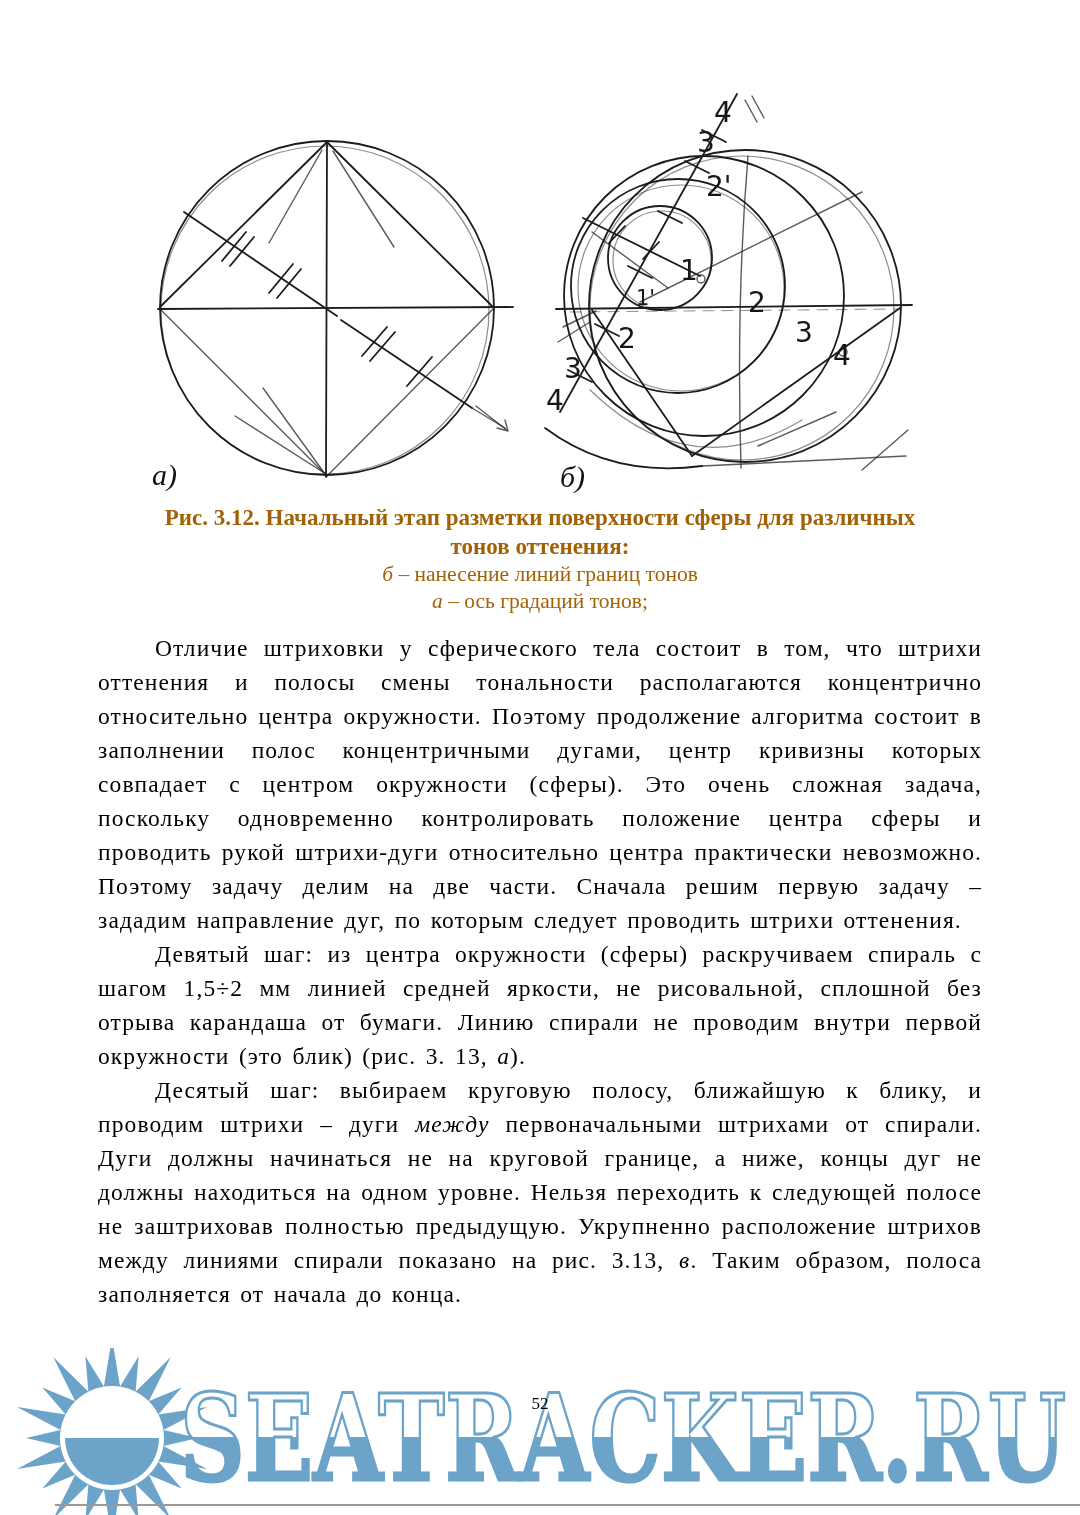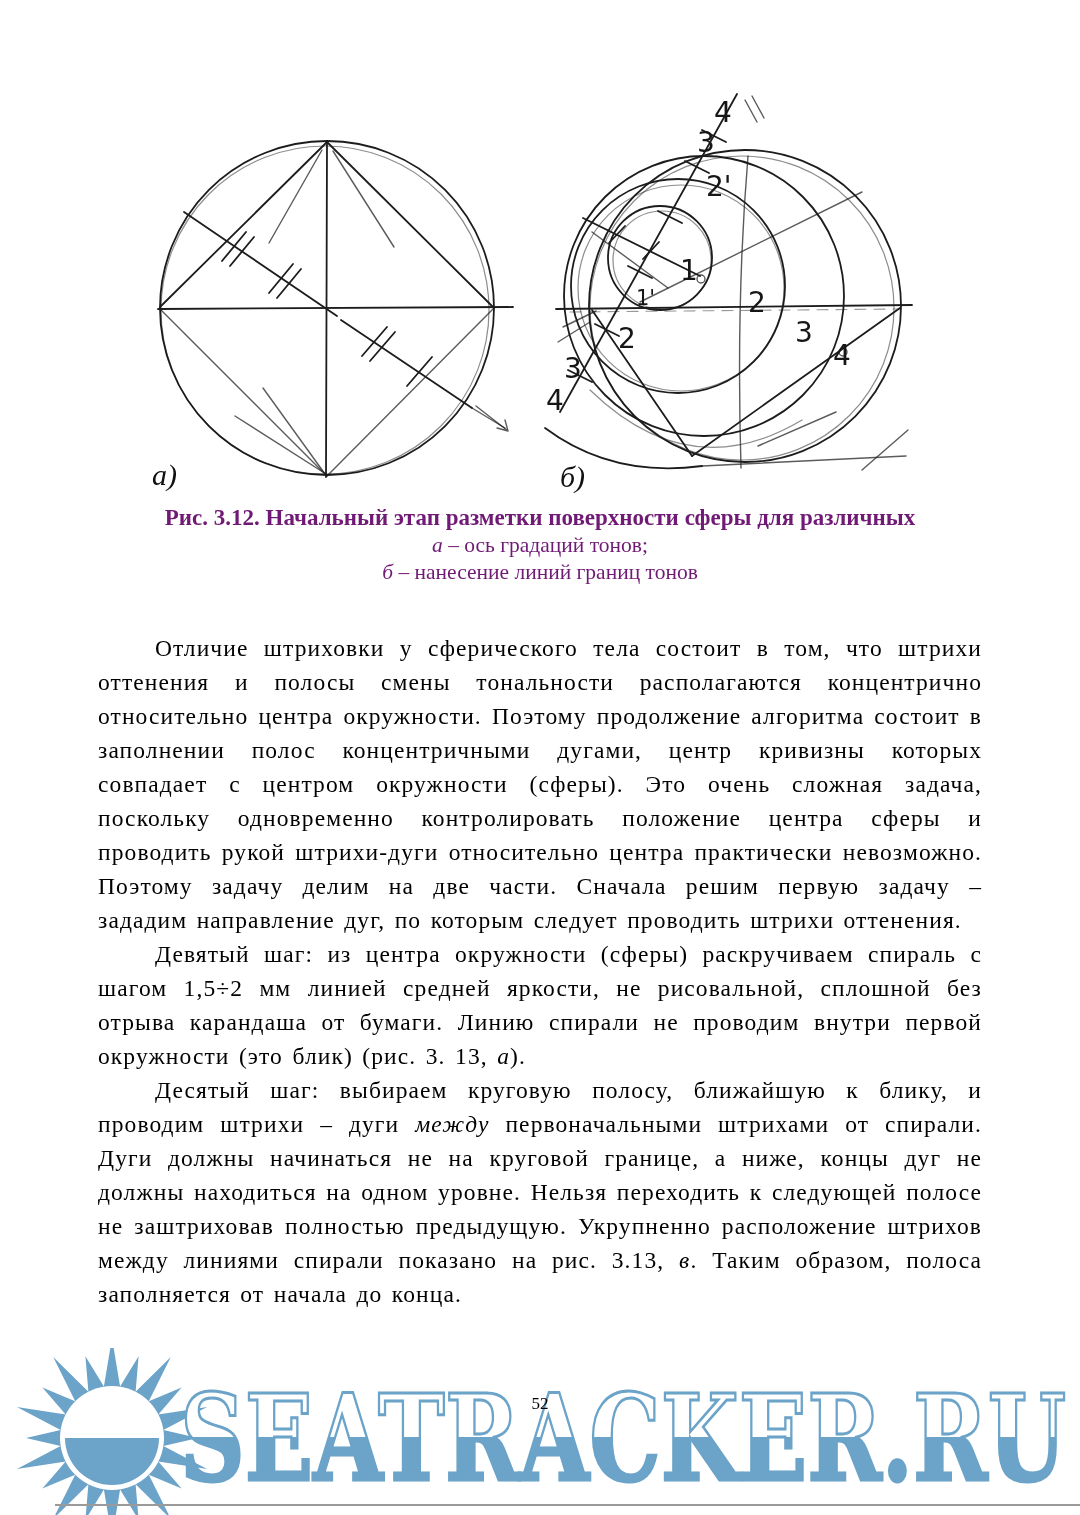--- a/index.html
+++ b/index.html
@@ -19,21 +19,21 @@
   .sknum.small { font-size:21px; }
 
   .fig-label {
     position:absolute; font-style:italic; font-size:30px; z-index:3;
     font-family:"Liberation Serif", serif; color:#111;
   }
   #lbl-a { left:152px; top:458px; }
   #lbl-b { left:560px; top:460px; }
 
   
-  .caption { position:absolute; top:503px; left:0; width:1080px; text-align:center; z-index:3; color:#701a75; }
+  .caption { position:absolute; top:503px; left:0; width:1080px; text-align:center; z-index:3; color:#a16207; }
   .caption .t { font-weight:bold; font-size:23px; line-height:29px; }
   .caption .sub-line { font-size:21.5px; line-height:27px; }
   .it { font-style:italic; }
 
   
   .body-text {
     position:absolute; left:98px; top:631px; width:884px; z-index:3;
     font-size:23.5px; line-height:34px; text-align:justify;
     letter-spacing:1.1px; word-spacing:2.5px; color:#000000;
   }
@@ -136,23 +136,24 @@
         <text x="546" y="410" class="sknum">4</text>
       </g>
   </g>
 </svg>
 
 <span class="fig-label" id="lbl-a">а)</span>
 <span class="fig-label" id="lbl-b">б)</span>
 
 <div class="caption">
   <div class="t">Рис. 3.12. Начальный этап разметки поверхности сферы для различных</div>
+  <div class="t">тонов оттенения:</div>
   <div>
+      <div class="sub-line"><span class="it">б</span><span> – нанесение линий границ тонов</span></div>
       <div class="sub-line"><span class="it">а</span><span> – ось градаций тонов;</span></div>
-      <div class="sub-line"><span class="it">б</span><span> – нанесение линий границ тонов</span></div>
     </div>
 </div>
 
 <div class="body-text">
     <p><span>Отличие штриховки у сферического тела состоит в том, что штрихи оттенения и полосы смены тональности располагаются концентрично относительно центра окружности. Поэтому продолжение алгоритма состоит в заполнении полос концентричными дугами, центр кривизны которых совпадает с центром окружности (сферы). Это очень сложная задача, поскольку одновременно контролировать положение центра сферы и проводить рукой штрихи-дуги относительно центра практически невозможно. Поэтому задачу делим на две части. Сначала решим первую задачу – зададим направление дуг, по которым следует проводить штрихи оттенения.</span></p>
     <p><span>Девятый шаг: из центра окружности (сферы) раскручиваем спираль с шагом 1,5÷2 мм линией средней яркости, не рисовальной, сплошной без отрыва карандаша от бумаги. Линию спирали не проводим внутри первой окружности (это блик) (рис. 3. 13, </span><span class="it">а</span><span>).</span></p>
     <p><span>Десятый шаг: выбираем круговую полосу, ближайшую к блику, и проводим штрихи – дуги </span><span class="it">между</span><span> первоначальными штрихами от спирали. Дуги должны начинаться не на круговой границе, а ниже, концы дуг не должны находиться на одном уровне. Нельзя переходить к следующей полосе не заштриховав полностью предыдущую. Укрупненно расположение штрихов между линиями спирали показано на рис. 3.13, </span><span class="it">в</span><span>. Таким образом, полоса заполняется от начала до конца.</span></p>
   </div>
 
 <svg class="wm-svg" viewBox="0 0 1080 167" xmlns="http://www.w3.org/2000/svg">

